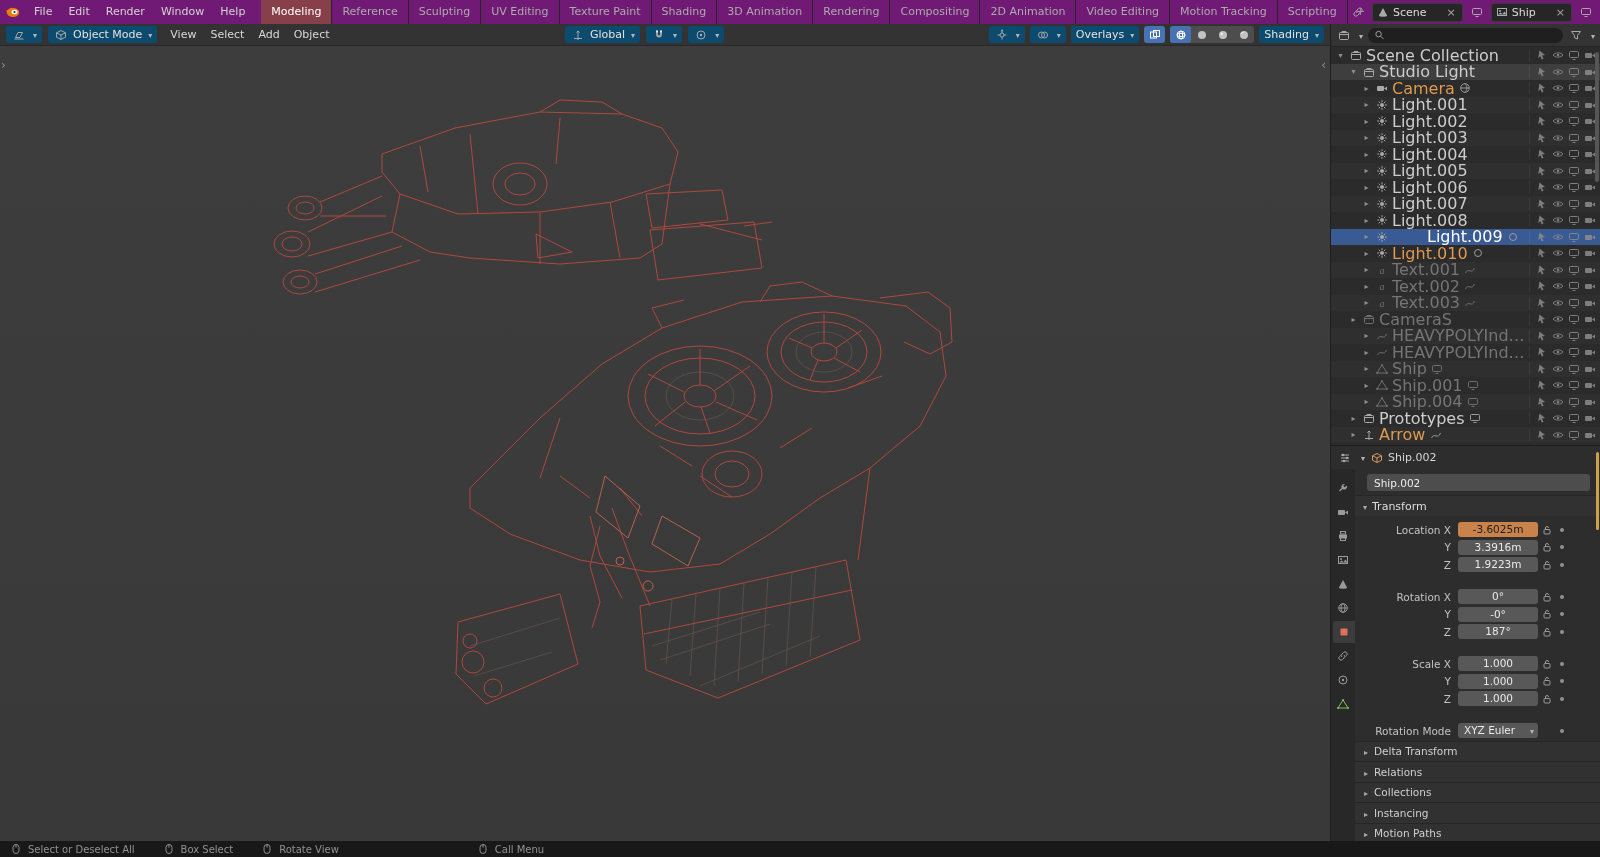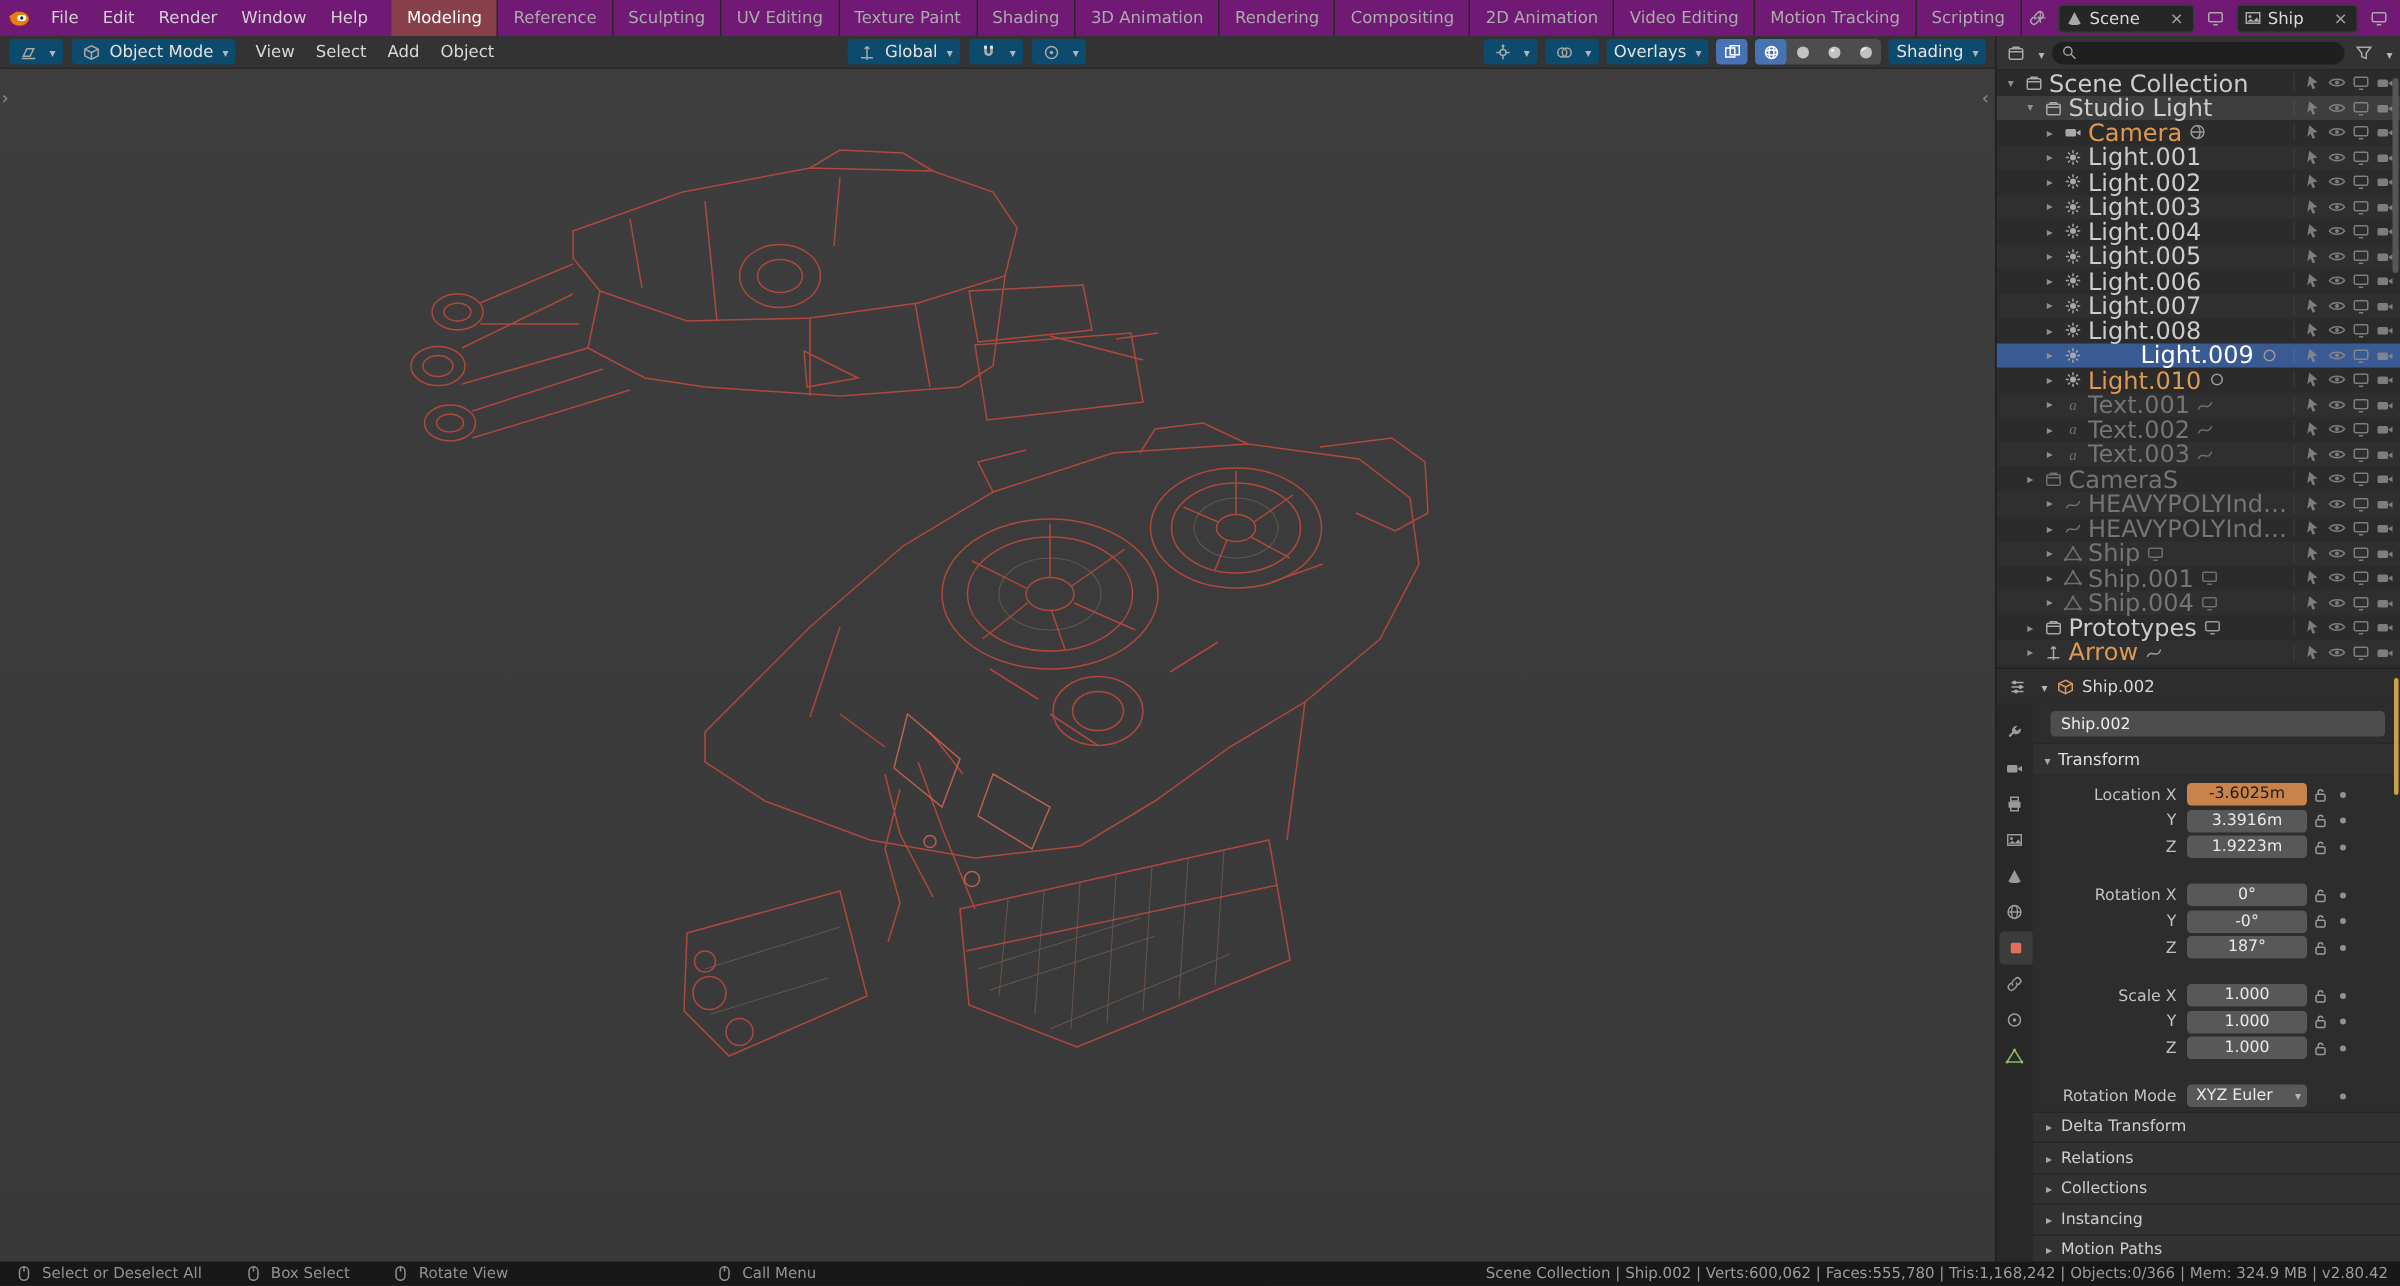--- a/index.html
+++ b/index.html
@@ -1612,16 +1612,15 @@
         <div class="hint">
           <span class="tico">
             <svg width="12" height="12" viewBox="0 0 12 12">
               <rect x="3" y="1.5" width="6" height="9" rx="3" fill="none" stroke="#8f8f8f"></rect>
               <path d="M6 1.5v3.2" stroke="#8f8f8f"></path>
             </svg>
           </span>
           <div class="hlabel">Call Menu</div>
         </div>
       </div>
-    <div class="statusinfo">Scene Collection | Ship.002 | Verts:600,062 | Faces:555,780 | Tris:1,168,242 | Objects:0/366 | Mem: 324.9 MB | v2.80.42</div>
   </div>
 
 </div>
 
 </body></html>

